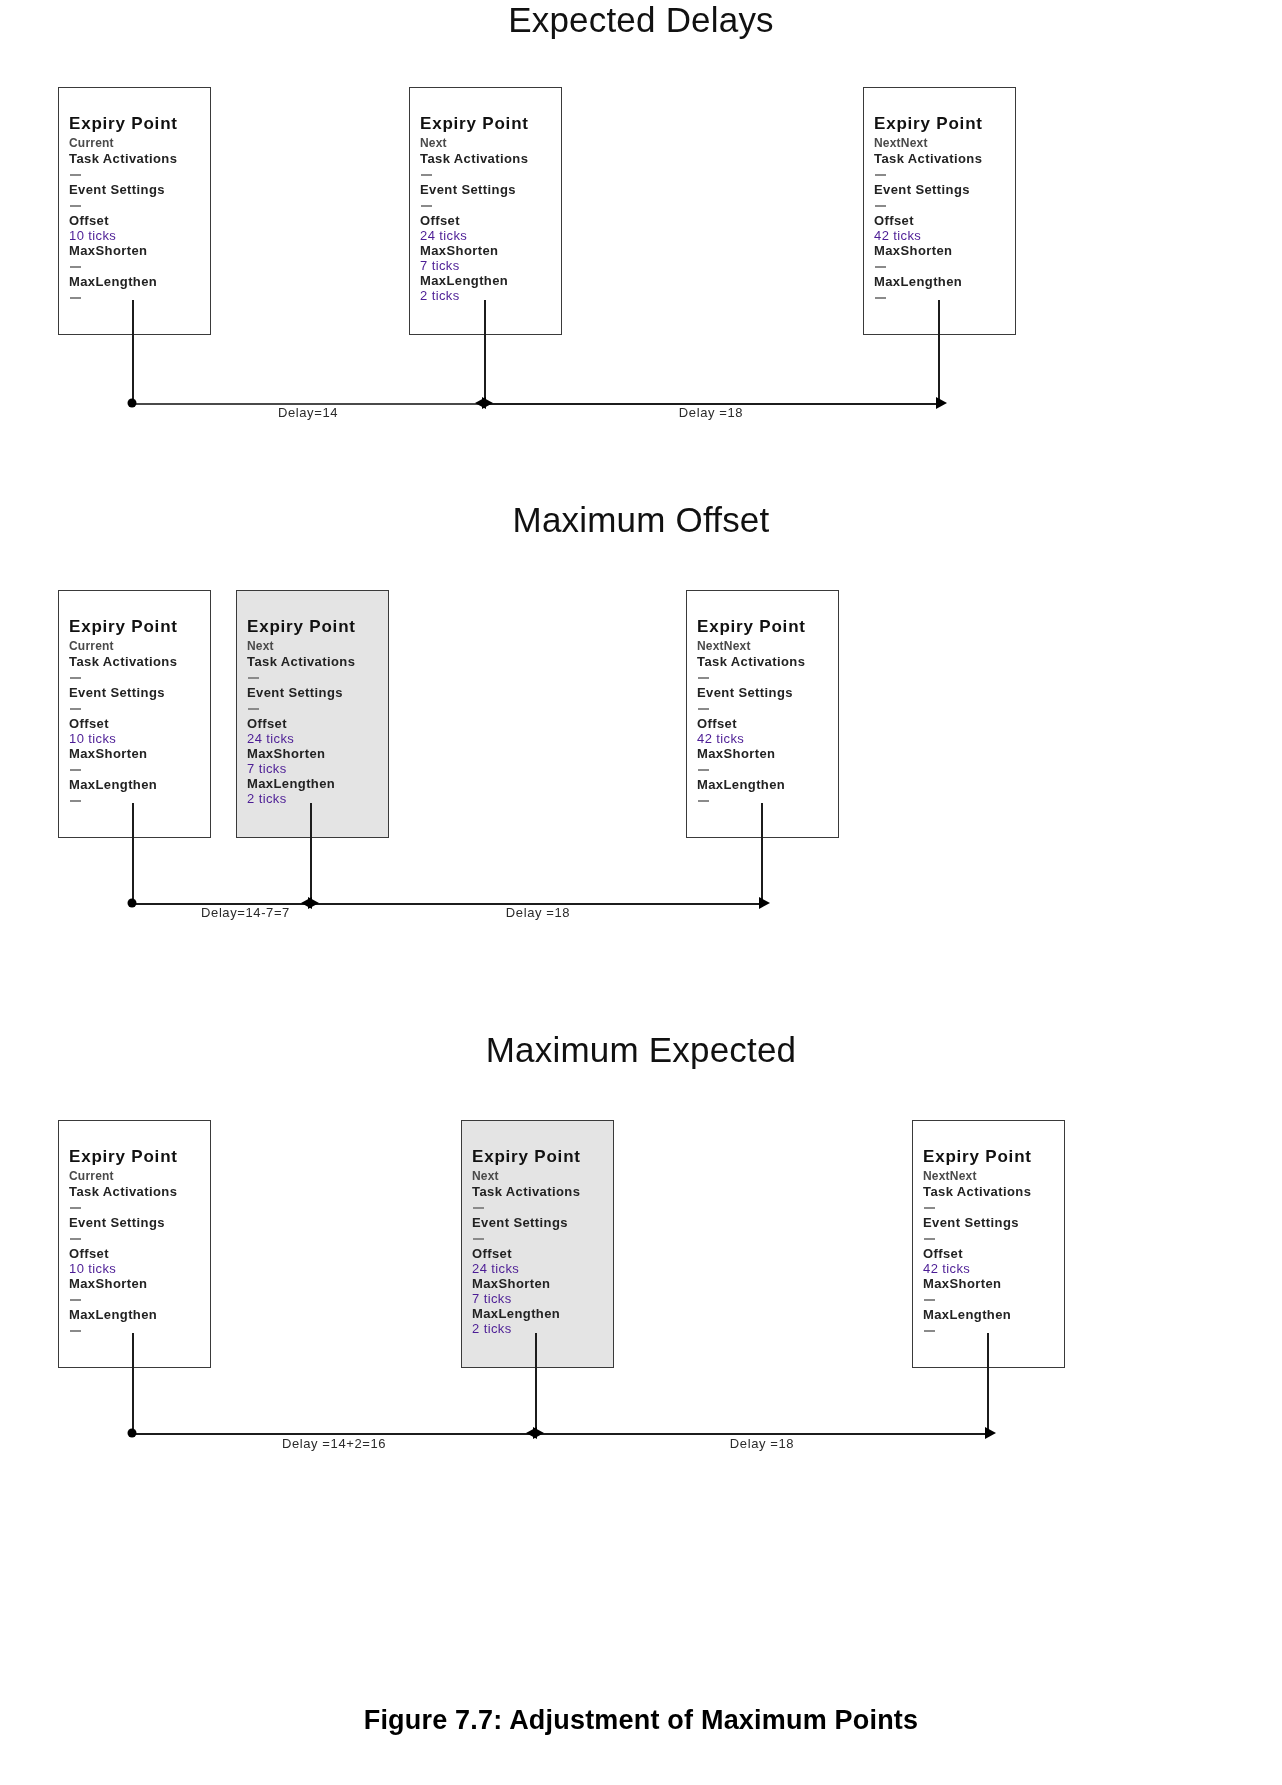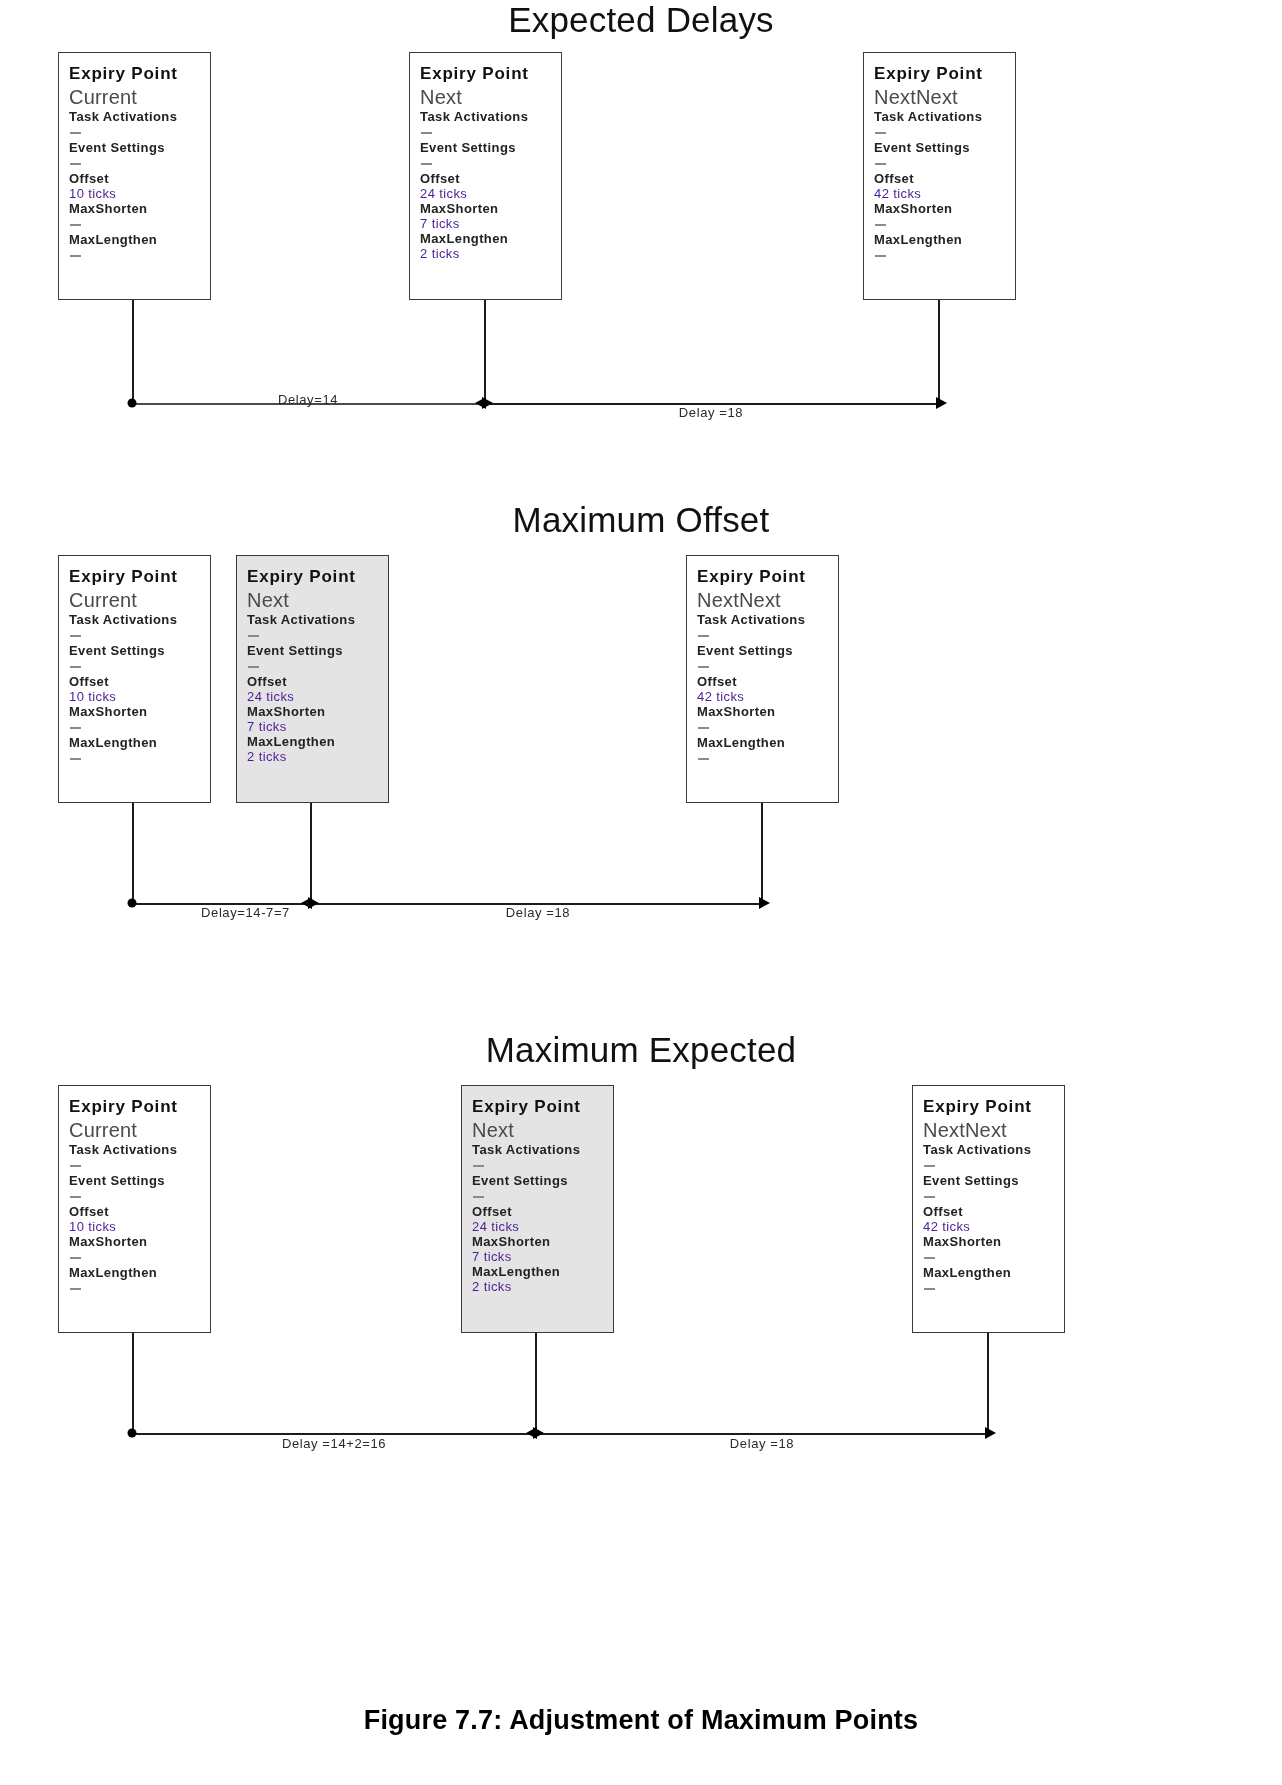--- a/index.html
+++ b/index.html
@@ -25,38 +25,40 @@
     color: #111;
     letter-spacing: 0.2px;
     font-family: "Liberation Sans", sans-serif;
   }
 
   
   .ep-box {
     position: absolute;
     border: 1.6px solid #3a3a3a;
     background: #ffffff;
-    padding: 12px 0 8px 10px;
+    padding: 27px 0 8px 10px;
     font-size: 13.5px;
     line-height: 1.0;
+    margin-top: 35px;
   }
   .ep-box.shaded { background: #e4e4e4; }
 
   .ep-title {
     font-size: 17px;
     font-weight: bold;
     letter-spacing: 0.8px;
     margin-bottom: 5px;
     color: #111;
   }
   .ep-name {
-    font-size: 20px;
+    font-size: 12px;
     color: #4a4a4a;
     margin-bottom: 3px;
     letter-spacing: 0.2px;
+    font-weight: bold;
   }
   .ep-row {
     font-size: 13px;
     letter-spacing: 0.4px;
     color: #222;
     margin-bottom: 2px;
     white-space: nowrap;
   }
   .ep-row.label { font-weight: 600; }
   .ep-row.value { color: #4c1d95; font-weight: 400; }
@@ -175,21 +177,21 @@
 <div class="vline" style="left:132px; top:300px; height:103px;"></div>
 <div class="vline" style="left:484px; top:300px; height:103px;"></div>
 <div class="vline" style="left:938px; top:300px; height:103px;"></div>
 
 <div class="axis gray" style="left:132px; top:403px; width:352px;"></div>
 <div class="axis" style="left:484px; top:403px; width:454px;"></div>
 <div class="node-dot" style="left:132px; top:403px;"></div>
 <div class="arrow-right" style="left:484px; top:403px;"></div>
 <div class="arrow-left" style="left:484px; top:403px;"></div>
 <div class="arrow-right" style="left:938px; top:403px;"></div>
-<div class="delay-label" style="left:308px; top:392px;">Delay=14</div>
+<div class="delay-label" style="left:308px; top:405px;">Delay=14</div>
 <div class="delay-label" style="left:711px; top:405px;">Delay =18</div>
 
 <div class="section-title" style="top:500px;">Maximum Offset</div>
 
 <div class="ep-box" style="left:58px; top:555px; width:153px; height:248px;">
   <div class="ep-title">Expiry Point</div>
   <div class="ep-name">Current</div>
   <div class="ep-row label">Task Activations</div>
   <span class="ep-dash"></span>
   <div class="ep-row label">Event Settings</div>

